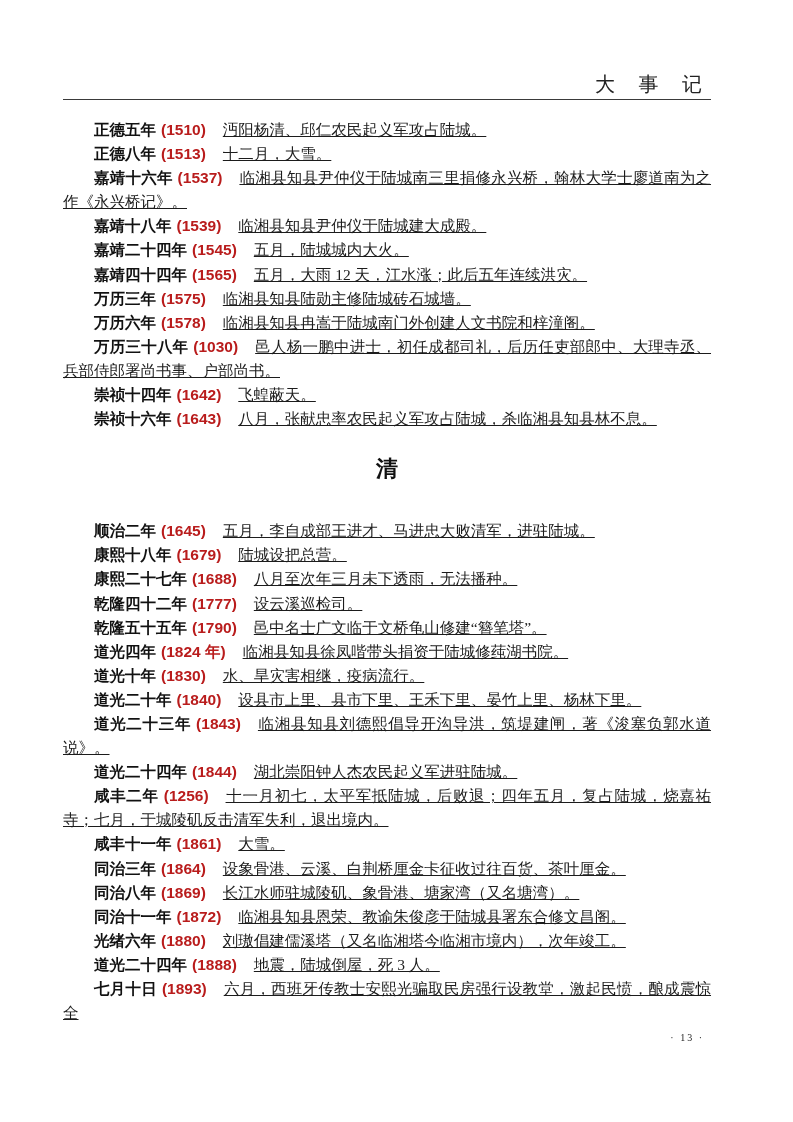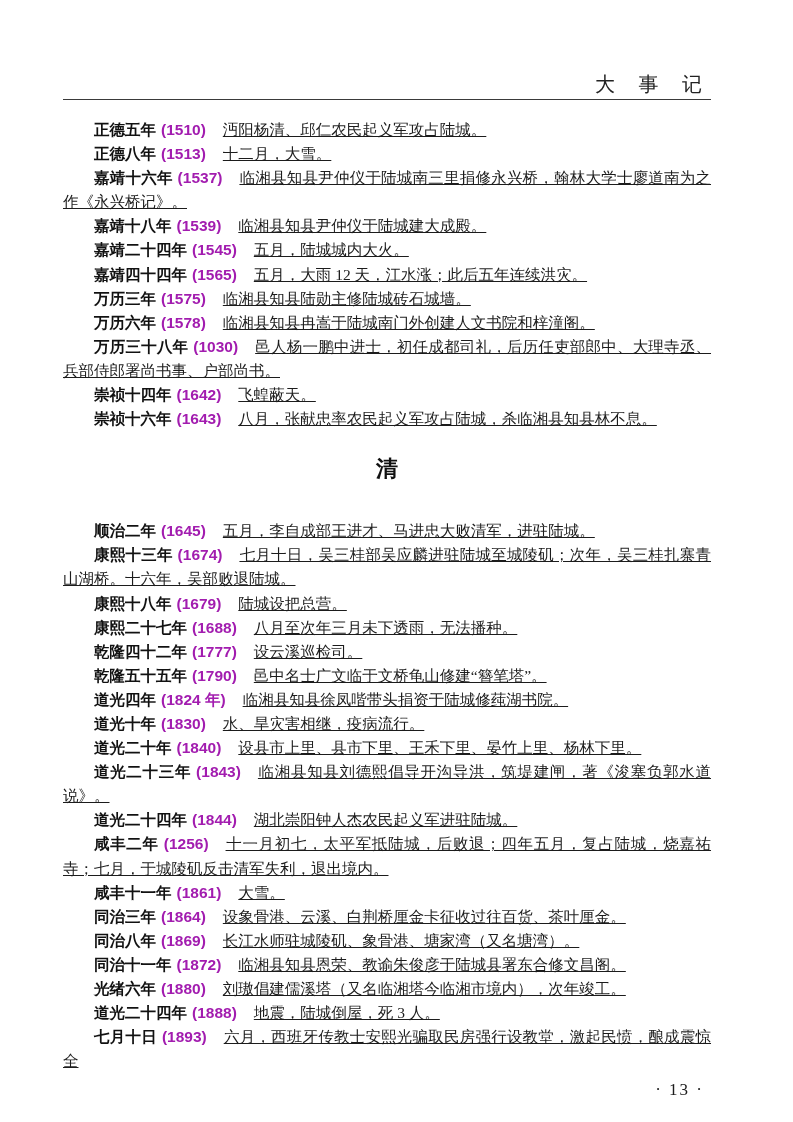--- a/index.html
+++ b/index.html
@@ -45,40 +45,40 @@
   }
   .era {
     font-family: "Liberation Sans", "DejaVu Sans", sans-serif;
     font-weight: 700;
     color: #111;
     margin-top: 25px;
   }
   .yr {
     font-family: "Liberation Sans", "DejaVu Sans", sans-serif;
     font-weight: 700;
-    color: #a21caf;
+    color: #b91c1c;
     margin-left: 5px;
   }
   .txt { margin-left: 17px; text-decoration: underline; }
   .section-heading {
     margin-top: 25px;
     text-align: center;
     font-family: "Liberation Sans", "DejaVu Sans", sans-serif;
     font-size: 22px;
     font-weight: 700;
     color: #111;
     line-height: 26px;
   }
   .section-qing { margin-top: 37px; }
   
   .page-footer {
     margin-top: 7px;
     text-align: right;
     padding-right: 7px;
-    font-size: 17px;
+    font-size: 10px;
     color: #1c1c1c;
     letter-spacing: 2px;
   }
 </style>
 </head>
 <body>
 
 <div class="page">
   <div class="content">
 
@@ -96,21 +96,20 @@
         <p class="entry"><span class="era">万历六年</span><span class="yr">(1578)</span><span class="txt">临湘县知县冉嵩于陆城南门外创建人文书院和梓潼阁。</span></p>
         <p class="entry"><span class="era">万历三十八年</span><span class="yr">(1030)</span><span class="txt">邑人杨一鹏中进士，初任成都司礼，后历任吏部郎中、大理寺丞、兵部侍郎署尚书事、户部尚书。</span></p>
         <p class="entry"><span class="era">崇祯十四年</span><span class="yr">(1642)</span><span class="txt">飞蝗蔽天。</span></p>
         <p class="entry"><span class="era">崇祯十六年</span><span class="yr">(1643)</span><span class="txt">八月，张献忠率农民起义军攻占陆城，杀临湘县知县林不息。</span></p>
       </div>
 
     <h2 class="section-heading">清</h2>
 
     <div class="section section-qing">
         <p class="entry"><span class="era">顺治二年</span><span class="yr">(1645)</span><span class="txt">五月，李自成部王进才、马进忠大败清军，进驻陆城。</span></p>
-        <p class="entry"><span class="era">康熙十三年</span><span class="yr">(1674)</span><span class="txt">七月十日，吴三桂部吴应麟进驻陆城至城陵矶；次年，吴三桂扎寨青山湖桥。十六年，吴部败退陆城。</span></p>
         <p class="entry"><span class="era">康熙十八年</span><span class="yr">(1679)</span><span class="txt">陆城设把总营。</span></p>
         <p class="entry"><span class="era">康熙二十七年</span><span class="yr">(1688)</span><span class="txt">八月至次年三月未下透雨，无法播种。</span></p>
         <p class="entry"><span class="era">乾隆四十二年</span><span class="yr">(1777)</span><span class="txt">设云溪巡检司。</span></p>
         <p class="entry"><span class="era">乾隆五十五年</span><span class="yr">(1790)</span><span class="txt">邑中名士广文临于文桥龟山修建“簪笔塔”。</span></p>
         <p class="entry"><span class="era">道光四年</span><span class="yr">(1824 年)</span><span class="txt">临湘县知县徐凤喈带头捐资于陆城修莼湖书院。</span></p>
         <p class="entry"><span class="era">道光十年</span><span class="yr">(1830)</span><span class="txt">水、旱灾害相继，疫病流行。</span></p>
         <p class="entry"><span class="era">道光二十年</span><span class="yr">(1840)</span><span class="txt">设县市上里、县市下里、王禾下里、晏竹上里、杨林下里。</span></p>
         <p class="entry"><span class="era">道光二十三年</span><span class="yr">(1843)</span><span class="txt">临湘县知县刘德熙倡导开沟导洪，筑堤建闸，著《浚塞负郭水道说》。</span></p>
         <p class="entry"><span class="era">道光二十四年</span><span class="yr">(1844)</span><span class="txt">湖北崇阳钟人杰农民起义军进驻陆城。</span></p>
         <p class="entry"><span class="era">咸丰二年</span><span class="yr">(1256)</span><span class="txt">十一月初七，太平军抵陆城，后败退；四年五月，复占陆城，烧嘉祐寺；七月，于城陵矶反击清军失利，退出境内。</span></p>

